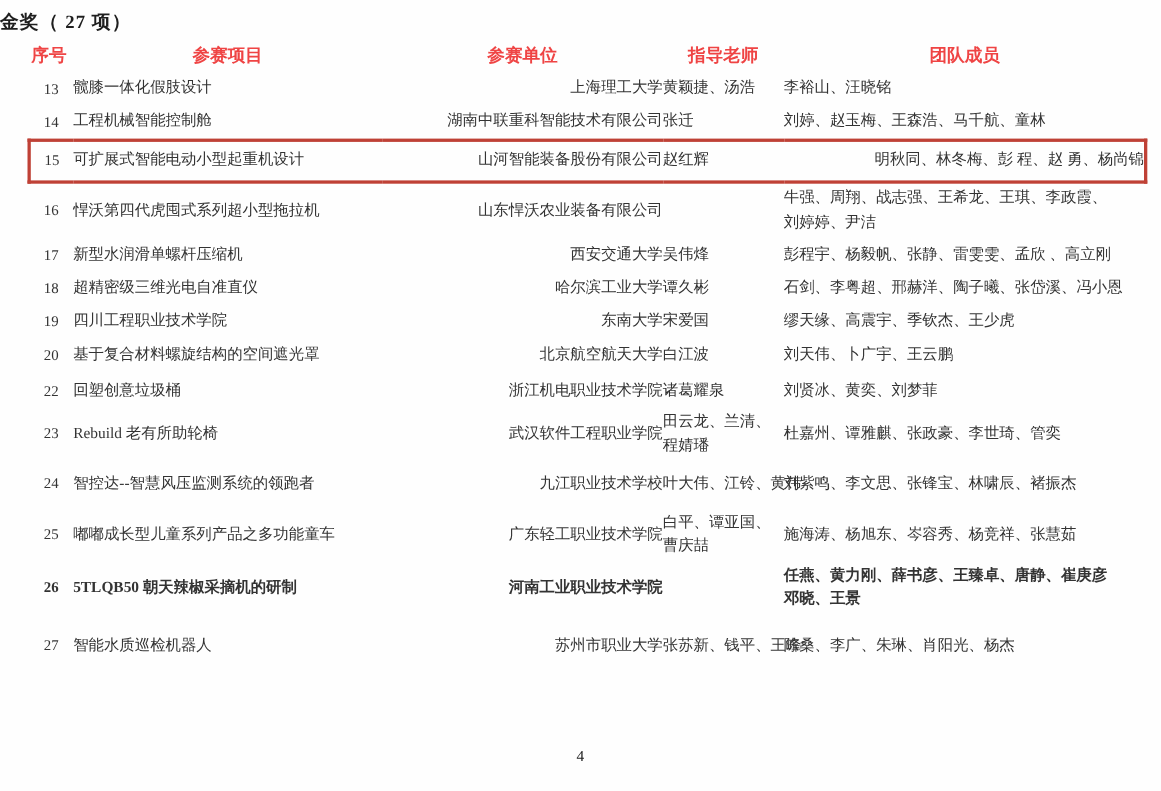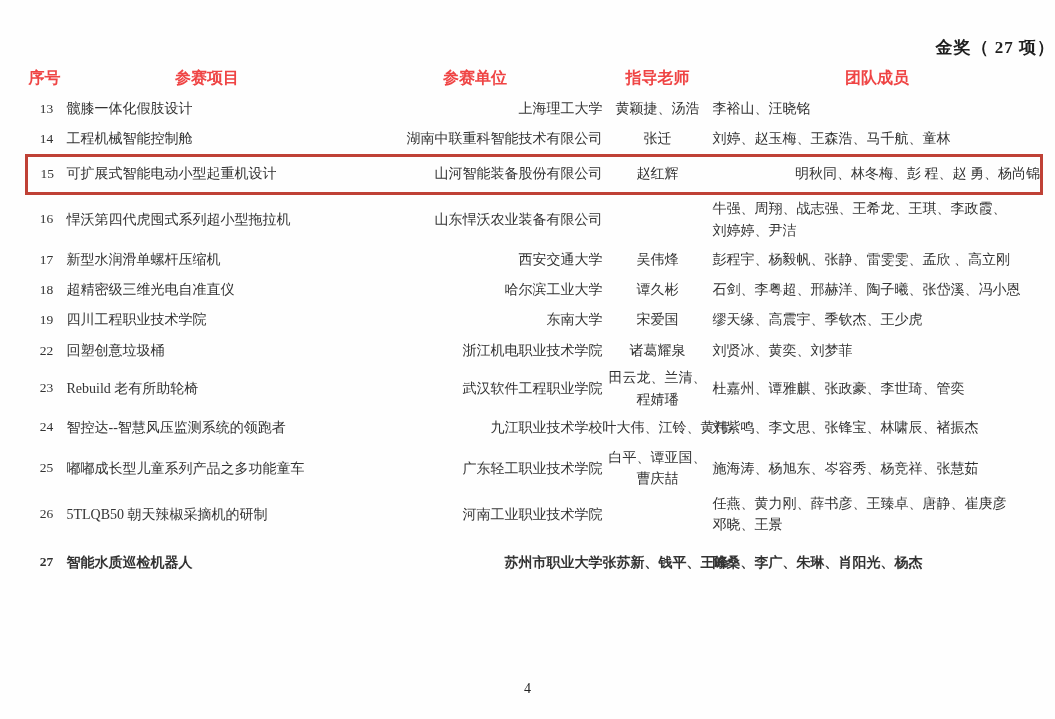--- a/index.html
+++ b/index.html
@@ -11,26 +11,25 @@
   }
   .page {
     position: relative;
     width: 1055px;
     height: 719px;
     background: #fefefe;
     overflow: hidden;
   }
   .doc-title {
     padding-top: 8px;
-    text-align: right;
+    text-align: left;
     font-size: 17px;
     font-weight: bold;
     color: #1f1f1f;
     letter-spacing: 1px;
-    margin-top: 28px;
   }
   table.award-table {
     border-collapse: collapse;
     table-layout: fixed;
     margin-left: 25px;
     margin-top: 4px;
     width: 1015px;
   }
   col.c-no      { width: 40px;  }
   col.c-project { width: 281px; }
@@ -49,21 +48,21 @@
   thead th.h-no { text-align: left; padding-left: 2px; }
   tbody td {
     font-size: 14px;
     vertical-align: middle;
     padding: 0;
     line-height: 1.55;
   }
   td.no-cell      { text-align: center; font-size: 13.5px; }
   td.project-cell { text-align: left; white-space: pre; }
   td.unit-cell    { text-align: right; white-space: pre; }
-  td.advisor-cell { text-align: center; white-space: pre; }
+  td.advisor-cell { white-space: pre; }
   td.team-cell    { text-align: left; white-space: pre; }
   
   tbody tr:nth-child(1)  { height: 32px; }
   tbody tr:nth-child(2)  { height: 30px; }
   tbody tr:nth-child(3)  { height: 38px; }
   tbody tr:nth-child(4)  { height: 52px; }
   tbody tr:nth-child(5)  { height: 30px; }
   tbody tr:nth-child(6)  { height: 30px; }
   tbody tr:nth-child(7)  { height: 30px; }
   tbody tr:nth-child(8)  { height: 32px; }
@@ -156,20 +155,27 @@
           <td class="team-cell">石剑、李粤超、邢赫洋、陶子曦、张岱溪、冯小恩</td>
         </tr>
         <tr>
           <td class="no-cell">19</td>
           <td class="project-cell">四川工程职业技术学院</td>
           <td class="unit-cell">东南大学</td>
           <td class="advisor-cell">宋爱国</td>
           <td class="team-cell">缪天缘、高震宇、季钦杰、王少虎</td>
         </tr>
         <tr>
+          <td class="no-cell">20</td>
+          <td class="project-cell">基于复合材料螺旋结构的空间遮光罩</td>
+          <td class="unit-cell">北京航空航天大学</td>
+          <td class="advisor-cell">白江波</td>
+          <td class="team-cell">刘天伟、卜广宇、王云鹏</td>
+        </tr>
+        <tr>
           <td class="no-cell">22</td>
           <td class="project-cell">回塑创意垃圾桶</td>
           <td class="unit-cell">浙江机电职业技术学院</td>
           <td class="advisor-cell">诸葛耀泉</td>
           <td class="team-cell">刘贤冰、黄奕、刘梦菲</td>
         </tr>
         <tr>
           <td class="no-cell">23</td>
           <td class="project-cell">Rebuild 老有所助轮椅</td>
           <td class="unit-cell">武汉软件工程职业学院</td>

